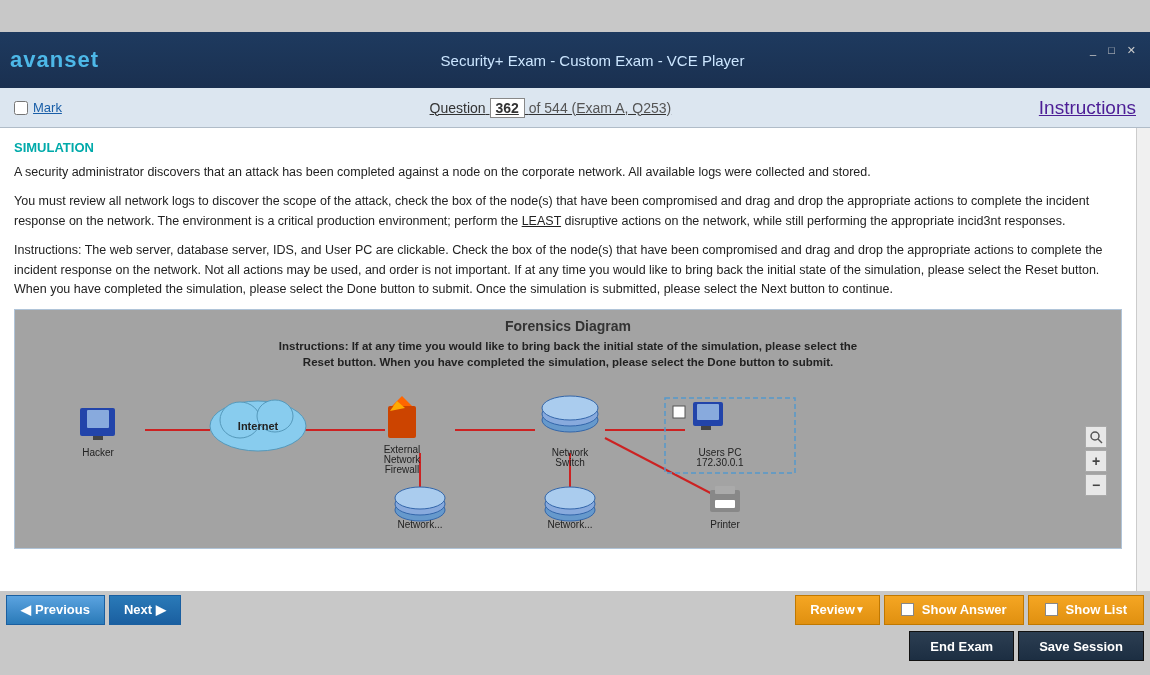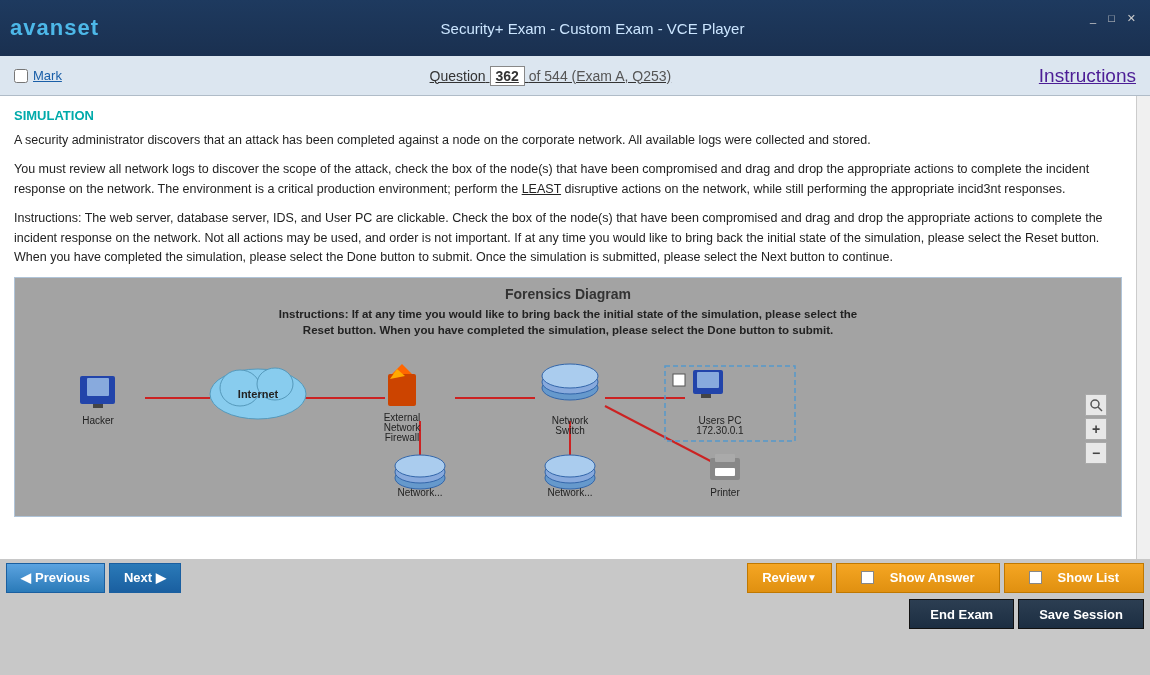--- a/index.html
+++ b/index.html
@@ -13,20 +13,21 @@
     }
 
     
     #titlebar {
       background: linear-gradient(to bottom, #1e3a5f, #1a3050);
       height: 56px;
       display: flex;
       align-items: center;
       padding: 0 10px;
       color: white;
+      margin-top: 32px;
     }
     #titlebar .logo {
       font-size: 22px;
       font-weight: bold;
       color: white;
       letter-spacing: 1px;
     }
     #titlebar .logo span {
       color: #4db8e8;
     }
@@ -263,28 +264,28 @@
       gap: 0;
     }
     .review-btn .arrow {
       font-size: 10px;
     }
 
     .show-btn {
       background: linear-gradient(to bottom, #f5a623, #e09010);
       color: white;
       border: 1px solid #c07800;
-      padding: 5px 24px;
+      padding: 5px 16px;
       cursor: pointer;
       font-size: 13px;
       font-weight: bold;
       height: 30px;
       display: flex;
       align-items: center;
-      gap: 16px;
+      gap: 8px;
     }
     .show-btn .checkbox-sq {
       width: 13px;
       height: 13px;
       background: white;
       border: 1px solid #888;
       display: inline-block;
     }
 
     #action-row {

